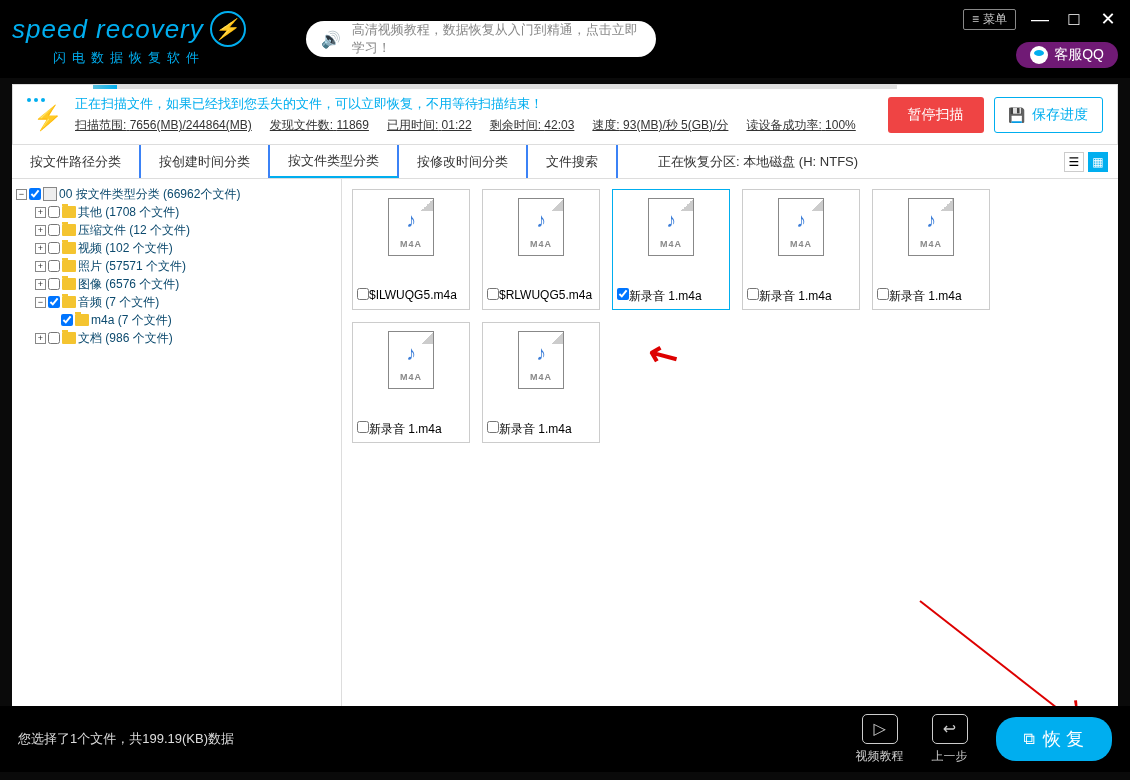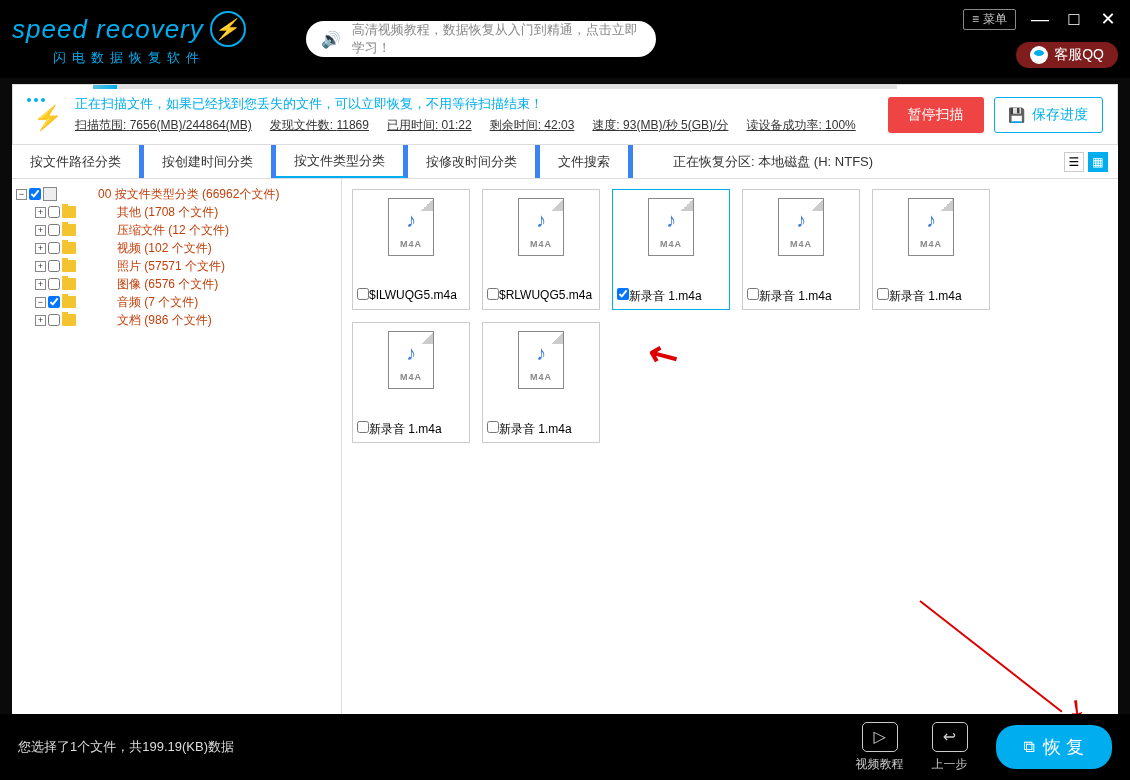--- a/index.html
+++ b/index.html
@@ -11,77 +11,77 @@
 .logo-bolt { width: 36px; height: 36px; border: 2px solid #00aeef; border-radius: 50%; display: flex; align-items: center; justify-content: center; color: #00aeef; font-size: 20px; }
 .logo-sub { color: #00aeef; font-size: 13px; letter-spacing: 6px; margin-top: 2px; }
 
 .tutorial-bar { background: #fff; border-radius: 18px; height: 36px; display: flex; align-items: center; padding: 0 16px; margin-left: 60px; width: 350px; color: #888; font-size: 13px; gap: 10px; }
 .speaker-icon { color: #999; font-size: 16px; }
 
 .win-controls { position: absolute; right: 12px; top: 8px; display: flex; gap: 14px; align-items: center; }
 .menu-btn { border: 1px solid #888; color: #ccc; font-size: 12px; padding: 1px 8px; border-radius: 2px; display: flex; align-items: center; gap: 4px; }
 .win-btn { color: #fff; font-size: 18px; width: 20px; text-align: center; cursor: pointer; }
 
-.qq-btn { position: absolute; right: 12px; top: 42px; background: #7f1d1d; color: #fff; border-radius: 16px; padding: 4px 14px; font-size: 14px; display: flex; align-items: center; gap: 6px; }
+.qq-btn { position: absolute; right: 12px; top: 42px; background: #701a75; color: #fff; border-radius: 16px; padding: 4px 14px; font-size: 14px; display: flex; align-items: center; gap: 6px; }
 .qq-icon { width: 18px; height: 18px; background: #fff; border-radius: 50%; position: relative; }
 .qq-icon::after { content: ""; position: absolute; width: 10px; height: 6px; background: #00aeef; border-radius: 50%; left: 4px; top: 4px; }
 
 .scan-panel { background: #fff; margin: 6px 12px 0 12px; border: 1px solid #ddd; padding: 10px 14px; display: flex; align-items: center; position: relative; }
 .scan-icon { width: 34px; height: 34px; position: relative; margin-right: 14px; }
 .scan-icon-dots { position: absolute; top: 0; display: flex; gap: 3px; }
 .scan-icon-dots span { width: 4px; height: 4px; background: #00aeef; border-radius: 50%; }
 .scan-icon-bolt { color: #00aeef; font-size: 24px; position: absolute; bottom: 0; left: 6px; }
 .scan-info { flex: 1; font-size: 12px; color: #333; }
 .scan-title { color: #00aeef; font-size: 13px; margin-bottom: 4px; }
 .scan-stats { display: flex; gap: 18px; flex-wrap: wrap; text-decoration: underline; }
 .scan-stats span { white-space: nowrap; }
 .progress-bar { position: absolute; top: 0; left: 80px; right: 220px; height: 4px; background: #e0e0e0; }
 .progress-fill { height: 100%; background: linear-gradient(90deg, #5bc0de, #00aeef); width: 3%; }
 
 .scan-actions { display: flex; gap: 10px; margin-left: 16px; }
 .btn-pause { background: #ef4444; color: #fff; border: none; padding: 8px 20px; font-size: 14px; border-radius: 3px; cursor: pointer; text-align: right; }
 .btn-save { background: #fff; border: 1px solid #00aeef; color: #00aeef; padding: 8px 14px; font-size: 14px; border-radius: 3px; cursor: pointer; display: flex; align-items: center; gap: 6px; }
 
 .tabs-row { background: #fff; margin: 0 12px; display: flex; align-items: center; border-bottom: 1px solid #ddd; height: 34px; font-size: 13px; position: relative; }
-.tab { padding: 0 18px; height: 100%; display: flex; align-items: center; border-right: 5px solid #3b82f6; color: #333; cursor: pointer; }
+.tab { padding: 0 18px; height: 100%; display: flex; align-items: center; border-right: 2px solid #3b82f6; color: #333; cursor: pointer; }
 .tab.active { border-bottom: 2px solid #00aeef; }
 .partition-info { margin-left: 40px; color: #333; }
 .view-toggle { position: absolute; right: 10px; display: flex; gap: 4px; }
 .view-btn { width: 20px; height: 20px; border: 1px solid #ccc; display: flex; align-items: center; justify-content: center; font-size: 12px; cursor: pointer; }
 .view-btn.active { background: #00aeef; color: #fff; border-color: #00aeef; }
 
 .content { background: #fff; margin: 0 12px; height: 562px; display: flex; }
 .tree-panel { width: 330px; border-right: 1px solid #ddd; padding: 6px 4px; font-size: 12px; overflow: auto; }
 .tree-node { display: flex; align-items: center; height: 18px; gap: 2px; white-space: nowrap; }
 .tree-toggle { width: 11px; height: 11px; border: 1px solid #888; display: inline-flex; align-items: center; justify-content: center; font-size: 9px; color: #333; line-height: 1; cursor: pointer; }
 .tree-toggle.blank { border: none; }
 .tree-line { width: 11px; display: inline-block; }
 .tree-cb { width: 12px; height: 12px; }
 .folder-icon { width: 14px; height: 12px; background: #f4c430; border-radius: 1px; display: inline-block; position: relative; }
 .folder-icon::before { content: ""; position: absolute; top: -2px; left: 0; width: 6px; height: 2px; background: #f4c430; }
-.tree-label { color: #c2410c; margin-left: 39px; }
+.tree-label { color: #0c4a6e; }
 .tree-root-icon { width: 14px; height: 14px; border: 1px solid #888; background: #eee; display: inline-block; }
 
 .files-panel { flex: 1; padding: 10px; display: flex; flex-wrap: wrap; gap: 12px; align-content: flex-start; }
 .file-item { width: 118px; border: 1px solid #ccc; display: flex; flex-direction: column; align-items: center; padding: 8px 4px 4px 4px; }
 .file-item.selected { border: 1px solid #00aeef; }
 .file-thumb { width: 46px; height: 58px; border: 1px solid #888; background: #fff; position: relative; display: flex; flex-direction: column; align-items: center; justify-content: flex-end; padding-bottom: 6px; margin-bottom: 32px; }
 .file-thumb::before { content: ""; position: absolute; top: 0; right: 0; width: 12px; height: 12px; background: linear-gradient(135deg, #fff 50%, #ccc 50%); }
 .note-icon { color: #3b7dd8; font-size: 20px; position: absolute; top: 10px; }
 .m4a-label { font-size: 9px; color: #888; font-weight: bold; letter-spacing: 1px; }
 .file-name-row { display: flex; align-items: flex-start; width: 100%; font-size: 12px; }
 .file-cb { width: 12px; height: 12px; flex-shrink: 0; }
 .file-name { overflow: hidden; text-overflow: ellipsis; white-space: nowrap; flex: 1; }
 
 .arrow { position: absolute; color: #d00; font-size: 36px; font-weight: bold; pointer-events: none; }
 .arrow1 { left: 648px; top: 334px; transform: rotate(-30deg); }
 .arrow2-line { position: absolute; left: 920px; top: 600px; width: 180px; height: 2px; background: #d00; transform: rotate(38deg); transform-origin: left center; pointer-events: none; }
 .arrow2-head { position: absolute; left: 1066px; top: 694px; color: #d00; font-size: 26px; transform: rotate(38deg); pointer-events: none; }
 
-.footer { position: absolute; bottom: 0; left: 0; right: 0; height: 66px; background: #000; display: flex; align-items: center; padding: 0 18px; }
+.footer { position: absolute; bottom: 8px; left: 0; right: 0; height: 66px; background: #000; display: flex; align-items: center; padding: 0 18px; }
 .footer-status { color: #ddd; font-size: 13px; }
 .footer-actions { margin-left: auto; display: flex; align-items: center; gap: 28px; }
 .footer-icon-btn { display: flex; flex-direction: column; align-items: center; color: #ccc; font-size: 12px; gap: 4px; cursor: pointer; }
 .footer-icon-box { width: 36px; height: 30px; border: 1.5px solid #ccc; border-radius: 5px; display: flex; align-items: center; justify-content: center; font-size: 16px; }
 .btn-recover { background: #00aeef; color: #fff; border: none; border-radius: 20px; padding: 10px 28px; font-size: 18px; display: flex; align-items: center; gap: 8px; cursor: pointer; }
 .recover-icon { font-size: 16px; }
 </style>
 </head>
 <body>
 
@@ -205,20 +205,28 @@
         </div>
         <div class="tree-node" style="padding-left: 6px;">
           <span class="tree-line"></span>
           <span class="tree-toggle">−</span>
           <input type="checkbox" class="tree-cb" checked="" style="">
           <span class="folder-icon"></span>
           <span class="tree-label">音频   (7 个文件)</span>
         </div>
         <div class="tree-node" style="padding-left: 6px;">
           <span class="tree-line"></span>
+          <span class="tree-line"></span>
+          <span class="tree-toggle blank"></span>
+          <input type="checkbox" class="tree-cb" checked="" style="">
+          <span class="folder-icon"></span>
+          <span class="tree-label">m4a   (7 个文件)</span>
+        </div>
+        <div class="tree-node" style="padding-left: 6px;">
+          <span class="tree-line"></span>
           <span class="tree-toggle">+</span>
           <input type="checkbox" class="tree-cb" style="">
           <span class="folder-icon"></span>
           <span class="tree-label">文档   (986 个文件)</span>
         </div>
       </div>
   </div>
   <div class="files-panel" id="files-panel">
       <div class="file-item">
         <div class="file-thumb">

